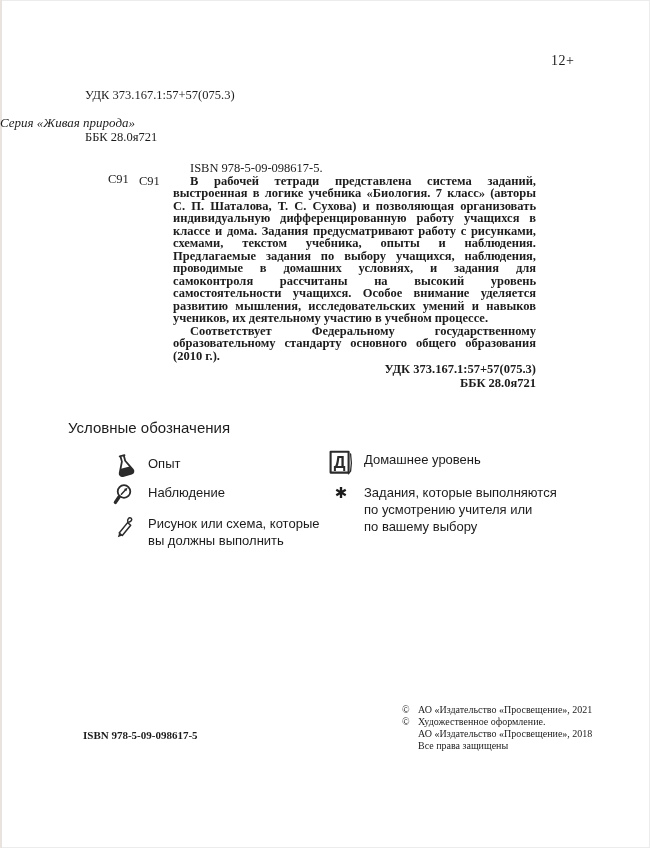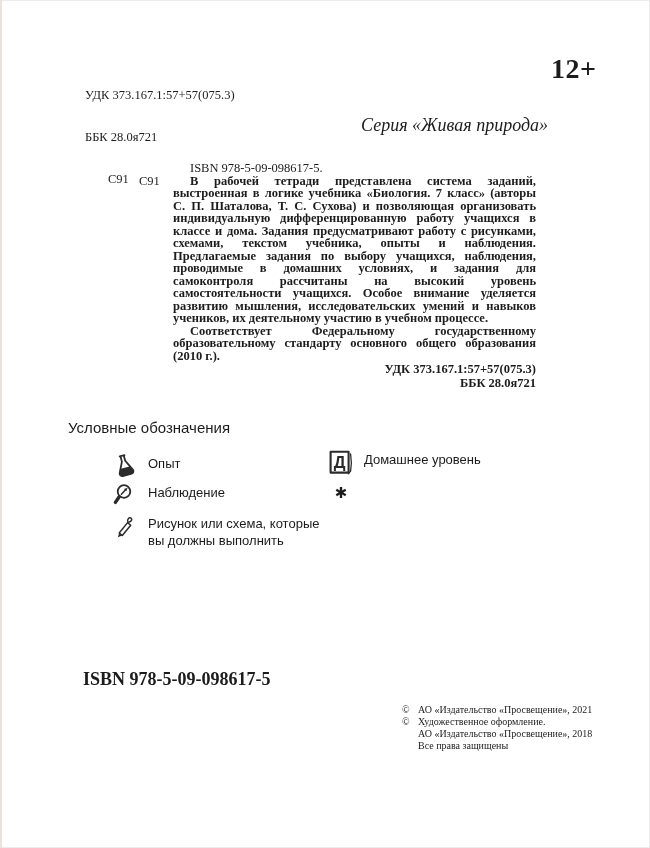--- a/index.html
+++ b/index.html
@@ -8,24 +8,24 @@
     font-family:"Liberation Serif", serif; color:#1c1c1c;
     box-shadow: inset 0 0 0 1px #ececec;
     overflow:hidden; box-sizing:border-box;
   }
   .edge-line { position:absolute; left:0; top:0; width:2px; height:100%; background:#e9e3e0; }
 
   
   .top-codes { position:absolute; left:85px; top:60px; font-size:12.5px; line-height:14px; white-space:pre; }
   .top-codes .indent { padding-left:23px; }
 
-  .age-badge { position:absolute; left:551px; top:53px; font-size:28px; font-weight:bold; letter-spacing:.5px; }
+  .age-badge { position:absolute; left:551px; top:53px; font-size:14px; font-weight:normal; letter-spacing:.5px; }
 
-  .series { position:absolute; left:0; top:115px; width:548px; text-align:right;
-            font-style:italic; font-size:18px; }
+  .series { position:absolute; left:0; top:115px; width:548px; text-align:left;
+            font-style:italic; font-size:13px; }
 
   
   .card { position:absolute; left:173px; top:162px; width:363px; font-size:12.5px; line-height:12.5px; }
   .card p { margin:0; }
   .margin-code { position:absolute; left:-34px; top:13px; }
   .author { font-weight:bold; }
   .bib, .isbn-line { text-indent:17px; }
   .bib { text-align:justify; }
   .annot { font-weight:bold; text-indent:17px; text-align:justify; }
   .codes-right { font-weight:bold; text-align:right; line-height:13.5px; margin-top:1px; white-space:pre; }
@@ -35,21 +35,21 @@
                   font-family:"Liberation Sans", sans-serif; font-weight:normal; font-size:15px; }
   .legend-row { position:absolute; display:flex; align-items:flex-start; }
   .legend-row .icon-box { width:30px; flex:0 0 30px; display:flex; justify-content:center; }
   .legend-row .lbl { font-family:"Liberation Sans", sans-serif; font-size:13px; line-height:17px;
                      white-space:pre-line; padding-top:3px; padding-left:8px; }
   .asterisk-glyph { font-family:"DejaVu Sans", sans-serif; font-size:15px; font-weight:bold; padding-top:3px; }
   svg .ln { stroke:#2b2b2b; fill:none; stroke-linecap:round; stroke-linejoin:round; }
   svg .fl { fill:#2b2b2b; stroke:none; }
 
   
-  .footer-isbn { position:absolute; left:83px; top:669px; font-weight:bold; font-size:18px; }
+  .footer-isbn { position:absolute; left:83px; top:729px; font-weight:bold; font-size:11px; }
   .copyright { position:absolute; left:402px; top:704px; font-size:10px; line-height:12px; }
   .cp-item { display:flex; }
   .cp-mark { width:16px; flex:0 0 16px; }
   .cp-text { white-space:pre-line; }
 </style>
 </head>
 <body>
 
 <div class="page">
   <div class="edge-line"></div>
@@ -117,20 +117,23 @@
         <path class="ln" stroke-width="2.1" d="M3.6 3.8 H21.6 V24.6 H3.6 z"></path>
         <path class="ln" stroke-width="1.3" d="M23.6 6 c1 5.8 1 11.6 0 17.2 l-2.2 2.6"></path>
         <text x="12.6" y="20.4" text-anchor="middle" font-family="Liberation Sans, sans-serif" font-size="16.5" font-weight="bold" fill="#2b2b2b">Д</text>
       </svg>
     </span>
     <span class="lbl">Домашнее уровень</span>
   </div>
 
   <div class="legend-row" style="left:326px; top:481px;">
     <span class="icon-box asterisk-glyph">✱</span>
+    <span class="lbl">Задания, которые выполняются
+по усмотрению учителя или
+по вашему выбору</span>
   </div>
 
   <div class="footer-isbn">ISBN 978-5-09-098617-5</div>
 
   <div class="copyright">
     <div class="cp-item">
       <span class="cp-mark">©</span>
       <span class="cp-text">АО «Издательство «Просвещение», 2021</span>
     </div>
     <div class="cp-item">

